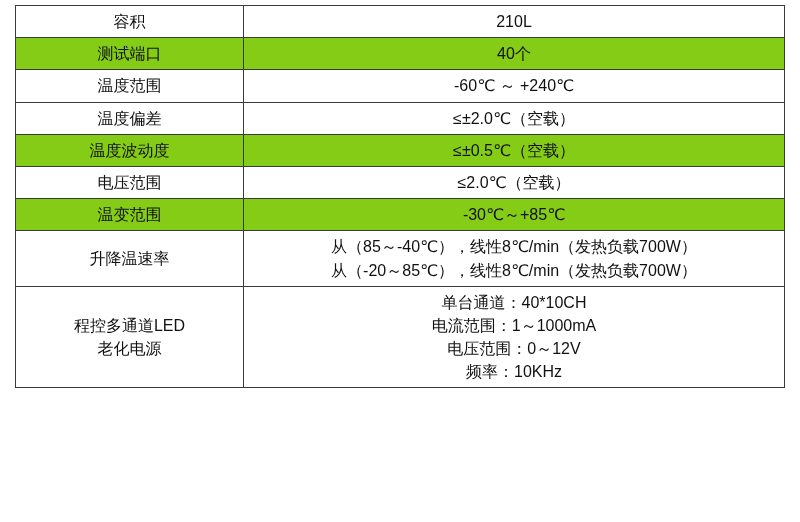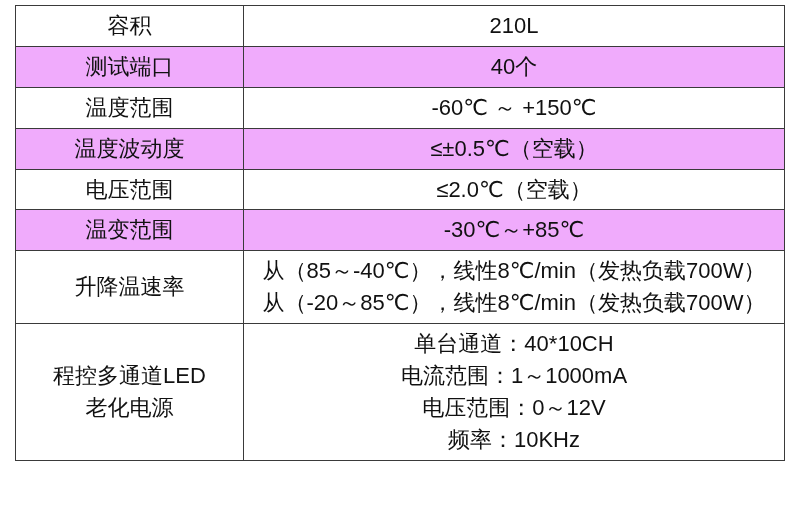--- a/index.html
+++ b/index.html
@@ -17,32 +17,32 @@
   .spec-table {
     border-collapse: collapse;
     width: 770px;
     margin: 5px auto 0 auto;
     table-layout: fixed;
   }
   .spec-table td {
     border: 1px solid #3a3a3a;
     text-align: center;
     vertical-align: middle;
-    font-size: 22px;
+    font-size: 16px;
     line-height: 1.45;
     padding: 4px 6px;
   }
   .col-label {
     width: 215px;
   }
   .row-odd td {
     background: #ffffff;
   }
   .row-even td {
-    background: #f0abfc;
+    background: #84cc16;
     margin-left: 40px;
   }
   .cell-multiline {
     padding-top: 8px;
     padding-bottom: 8px;
     margin-top: 28px;
   }
   .line {
     display: block;
     white-space: nowrap;
@@ -59,21 +59,25 @@
     <tr class="row-odd">
       <td class="col-label">容积</td>
       <td>210L</td>
     </tr>
     <tr class="row-even">
       <td class="col-label">测试端口</td>
       <td>40个</td>
     </tr>
     <tr class="row-odd">
       <td class="col-label">温度范围</td>
-      <td>-60℃ ～ +150℃</td>
+      <td>-60℃ ～ +240℃</td>
+    </tr>
+    <tr class="row-odd">
+      <td class="col-label">温度偏差</td>
+      <td>≤±2.0℃（空载）</td>
     </tr>
     <tr class="row-even">
       <td class="col-label">温度波动度</td>
       <td>≤±0.5℃（空载）</td>
     </tr>
     <tr class="row-odd">
       <td class="col-label">电压范围</td>
       <td>≤2.0℃（空载）</td>
     </tr>
     <tr class="row-even">

